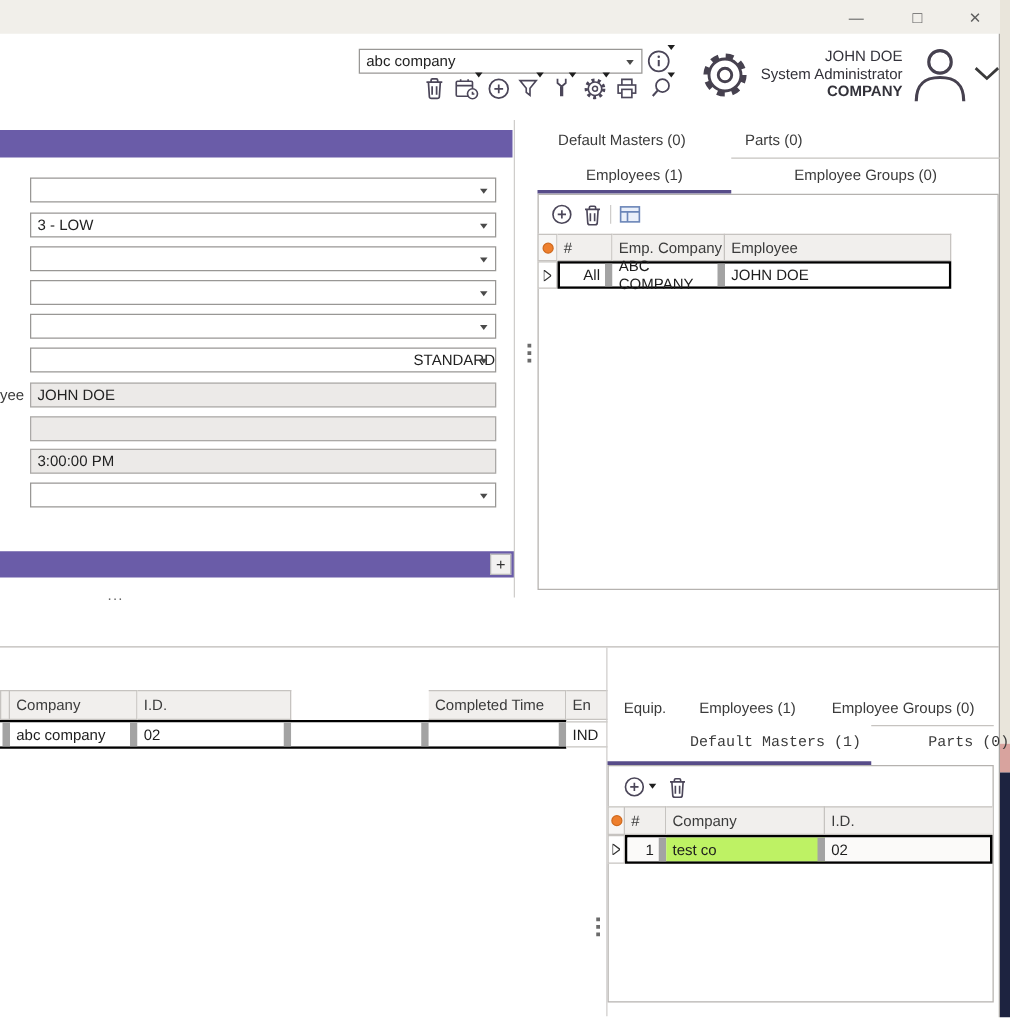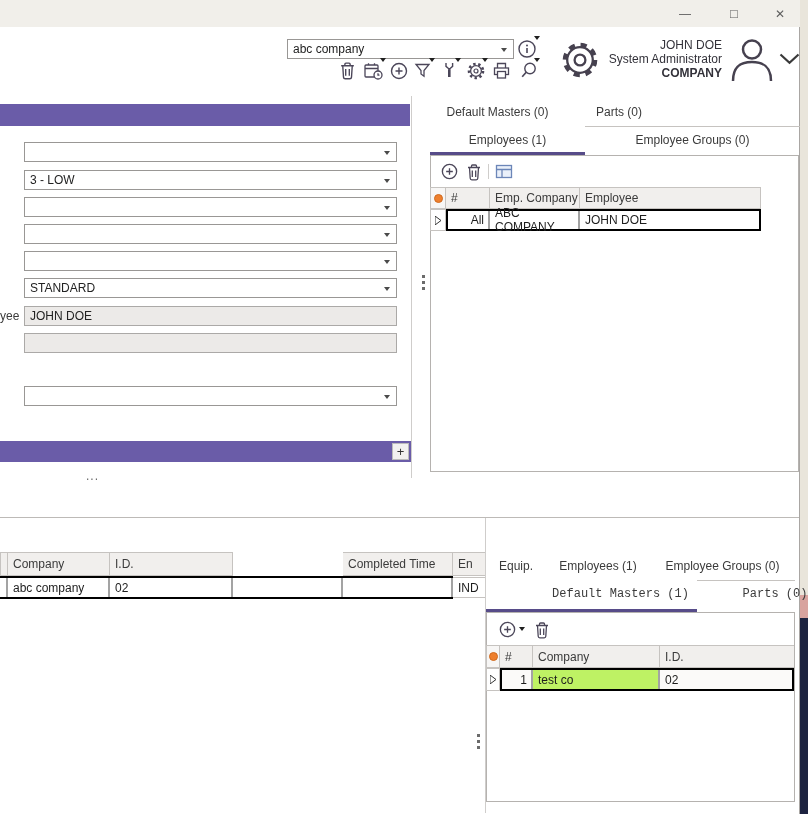--- a/index.html
+++ b/index.html
@@ -17,21 +17,21 @@
   .pbar{position:absolute;background:#6A5CA8;}
   
   .tabrow{position:absolute;display:flex;}
   .tab{height:100%;display:flex;align-items:center;justify-content:center;color:#3b3b3b;box-sizing:border-box;}
   .tab-underline{position:absolute;background:#574C89;height:3px;}
   .tabline{position:absolute;height:1px;background:#C6C3C0;}
   .panelbox{position:absolute;background:#fff;border:1px solid #B5B2AF;box-sizing:border-box;}
   
   .hc{position:absolute;background:#F1EFED;border:1px solid #C6C3C0;border-left:none;box-sizing:border-box;display:flex;align-items:center;padding-left:5px;color:#3b3b3b;}
   .hc.first{border-left:1px solid #C6C3C0;}
-  .dc{position:absolute;display:flex;align-items:center;padding-left:5px;box-sizing:border-box;background:#fff;border-right:2px solid #a3a3a3;color:#1d1d1d;}
+  .dc{position:absolute;display:flex;align-items:center;padding-left:5px;box-sizing:border-box;background:#fff;border-right:6px solid #a3a3a3;color:#1d1d1d;}
   .blackrow{position:absolute;border:2px solid #000;box-sizing:border-box;background:#fff;}
   .blackrow-hz{position:absolute;border-top:2px solid #000;border-bottom:2px solid #000;box-sizing:border-box;background:#fff;}
   .indcell{position:absolute;border:1px solid #C6C3C0;box-sizing:border-box;background:#F7F6F5;display:flex;align-items:center;justify-content:center;}
   .odot{width:7px;height:7px;border-radius:50%;background:#EE7F2D;border:1px solid #cf6a1f;}
   .caret{position:absolute;width:0;height:0;border-left:3.5px solid transparent;border-right:3.5px solid transparent;border-top:4.5px solid #1f1f1f;}
   .grip{position:absolute;width:3px;height:3px;background:#6b6b6b;}
   .vline{position:absolute;width:1px;background:#CFCDCB;}
   .icon{position:absolute;display:block;}
   .num-right{justify-content:flex-end;padding-right:4px;padding-left:0;}
   svg{display:block;}
@@ -152,25 +152,26 @@
     </svg>
   </span>
 
   <div class="pbar" style="left:0;top:104px;width:410px;height:22px;"></div>
 
   <div class="combo" style="left:24px;top:142px;width:373px;"><span></span><span class="cmb-arrow"></span></div>
   <div class="combo" style="left:24px;top:170px;width:373px;"><span>3 - LOW</span><span class="cmb-arrow"></span></div>
   <div class="combo" style="left:24px;top:197px;width:373px;"><span></span><span class="cmb-arrow"></span></div>
   <div class="combo" style="left:24px;top:224px;width:373px;"><span></span><span class="cmb-arrow"></span></div>
   <div class="combo" style="left:24px;top:251px;width:373px;"><span></span><span class="cmb-arrow"></span></div>
-  <div class="combo" style="left:24px;top:278px;width:373px;"><span>STANDARD</span><span class="cmb-arrow"></span></div>
+  <div class="combo" style="left:24px;top:278px;width:373px;text-align:right;"><span>STANDARD</span><span class="cmb-arrow"></span></div>
 
   <div class="abs" style="left:0;top:309px;width:18px;color:#3b3b3b;">yee</div>
   <div class="combo ro" style="left:24px;top:306px;width:373px;"><span>JOHN DOE</span></div>
   <div class="combo ro" style="left:24px;top:333px;width:373px;"><span></span></div>
+  <div class="combo ro" style="left:24px;top:359px;width:373px;"><span>3:00:00 PM</span></div>
   <div class="combo" style="left:24px;top:386px;width:373px;"><span></span><span class="cmb-arrow"></span></div>
 
   <div class="pbar" style="left:0;top:441px;width:412px;height:21px;"></div>
   <div class="abs" style="left:392px;top:443px;width:17px;height:17px;background:#F2F1F0;border:1px solid #bbb;box-sizing:border-box;display:flex;align-items:center;justify-content:center;font-size:13px;color:#333;">+</div>
   <div class="abs" style="left:86px;top:469px;color:#666;letter-spacing:1px;">...</div>
 
   <div class="vline" style="left:411px;top:96px;height:382px;"></div>
   <div>
     <div class="grip" style="left:422px;top:275px;"></div>
     <div class="grip" style="left:422px;top:281px;"></div>

